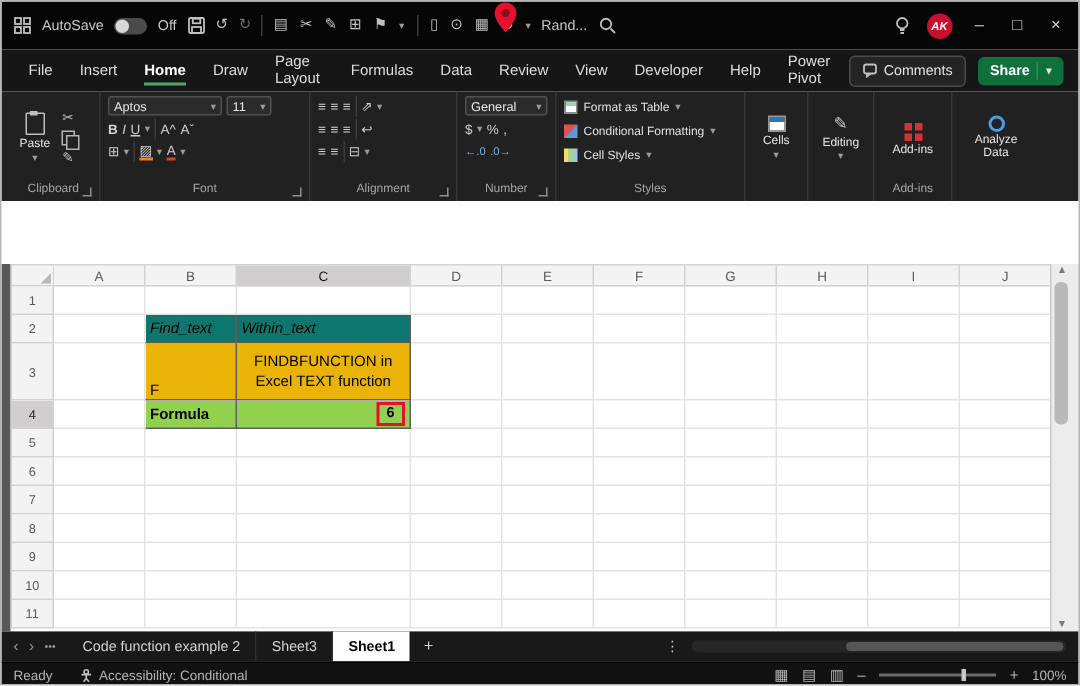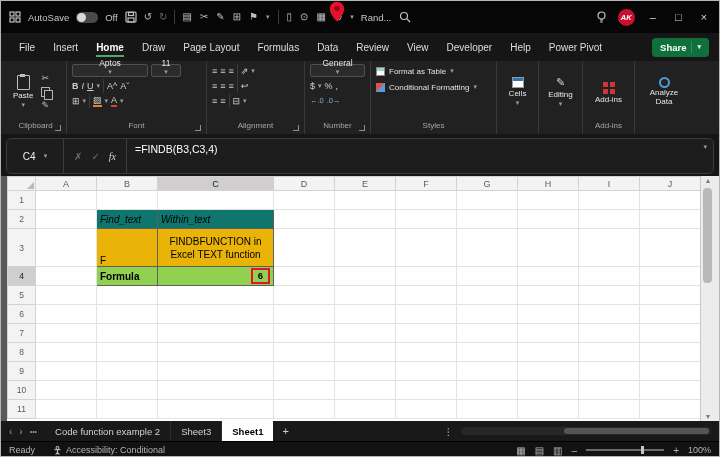--- a/index.html
+++ b/index.html
@@ -37,22 +37,22 @@
   .sharebtn .sdiv{width:1px;height:12px;background:#2f8f58;}
 
   
   .ribbon{left:0;top:60px;right:0;height:73px;background:#212121;display:flex;box-sizing:border-box;padding-left:4px;}
   .rgroup{display:flex;flex-direction:column;border-right:1px solid #383838;padding:2px 5px 0;box-sizing:border-box;}
   .rbody{flex:1;}
   .rlabel{height:13px;font-size:8px;color:#a6a6a6;text-align:center;position:relative;padding:0 6px;}
   .launcher{position:absolute;right:0;bottom:3px;width:5px;height:5px;
             border-right:1px solid #8f8f8f;border-bottom:1px solid #8f8f8f;}
   .rrow{display:flex;align-items:center;height:15px;gap:3px;font-size:9px;color:#cfcfcf;}
-  .combo{display:inline-flex;align-items:center;justify-content:flex-end;background:#2b2b2b;
-         border:1px solid #505050;color:#e8e8e8;font-size:8.5px;height:13px;padding:0 3px;border-radius:2px;box-sizing:border-box;flex-direction:column;}
+  .combo{display:inline-flex;align-items:center;justify-content:space-between;background:#2b2b2b;
+         border:1px solid #505050;color:#e8e8e8;font-size:8.5px;height:13px;padding:0 3px;border-radius:2px;box-sizing:border-box;}
   .bigbtn{display:flex;flex-direction:column;align-items:center;justify-content:center;gap:1px;
           font-size:8px;color:#e6e6e6;height:100%;padding:0 3px;text-align:center;}
   .ic-paste{width:11px;height:13px;border:1px solid #bfbfbf;border-radius:1px;position:relative;}
   .ic-paste::before{content:"";position:absolute;top:-2px;left:2px;width:5px;height:3px;background:#bfbfbf;}
   .ic-copy{width:7px;height:8px;border:1px solid #b5b5b5;position:relative;}
   .ic-copy::after{content:"";position:absolute;left:2px;top:2px;width:7px;height:8px;border:1px solid #b5b5b5;background:#212121;}
   .minicol{display:flex;flex-direction:column;justify-content:center;gap:4px;margin-left:5px;}
   .bld{font-weight:bold;} .itl{font-style:italic;} .und{text-decoration:underline;}
   .fontcolor{border-bottom:2px solid #e03c31;padding-bottom:0px;font-size:9px;}
   .fillic{border-bottom:2px solid #ED7D31;font-size:9px;}
@@ -189,20 +189,27 @@
     <span class="mtab">Draw</span>
     <span class="mtab">Page Layout</span>
     <span class="mtab">Formulas</span>
     <span class="mtab">Data</span>
     <span class="mtab">Review</span>
     <span class="mtab">View</span>
     <span class="mtab">Developer</span>
     <span class="mtab">Help</span>
     <span class="mtab">Power Pivot</span>
     <div class="mb-right">
+      <span class="pillbtn">
+        <svg class="lineic" width="10" height="10" viewBox="0 0 10 10">
+            <rect x="1" y="1" width="8" height="6" rx="1.5"></rect>
+            <path d="M3 7 L3 9 L5.5 7"></path>
+          </svg>
+        <span>Comments</span>
+      </span>
       <span class="sharebtn">
         <span>Share</span>
         <span class="sdiv"></span>
         <span class="caret" style="color:#d7efe1">▾</span>
       </span>
     </div>
   </div>
 
   <div class="ribbon abs">
 
@@ -311,20 +318,25 @@
         <div class="srow">
           <span class="ic-fat"></span>
           <span>Format as Table</span>
           <span class="caret">▾</span>
         </div>
         <div class="srow">
           <span class="ic-cf"></span>
           <span>Conditional Formatting</span>
           <span class="caret">▾</span>
         </div>
+        <div class="srow">
+          <span class="ic-cs"></span>
+          <span>Cell Styles</span>
+          <span class="caret">▾</span>
+        </div>
       </div>
       <div class="rlabel"><span>Styles</span></div>
     </div>
 
     <div class="rgroup" style="width:42px">
       <div class="rbody">
         <div class="bigbtn">
           <span class="ic-cells"></span>
           <span>Cells</span>
           <span class="caret">▾</span>
@@ -358,37 +370,20 @@
       <div class="rbody">
         <div class="bigbtn">
           <span class="ic-analyze"></span>
           <span class="twolines">Analyze Data</span>
         </div>
       </div>
       <div class="rlabel"></div>
     </div>
   </div>
 
-  <div class="fbar abs">
-    <div class="fbox">
-      <div class="namebox">
-        <span>C4</span>
-        <span class="caret">▾</span>
-      </div>
-      <div class="fbtns">
-        <span class="dim">✗</span>
-        <span class="dim">✓</span>
-        <span class="fx">fx</span>
-      </div>
-      <div class="ftext">=FINDB(B3,C3,4)</div>
-      <div class="fexp">
-          <span class="caret">▾</span>
-        </div>
-    </div>
-  </div>
 
   <div class="gridzone abs">
     <div class="sheet">
       <table class="grid">
         <colgroup>
           <col style="width:28px">
             <col style="width:61px">
             <col style="width:61px">
             <col style="width:116px">
           <col style="width:61px">

